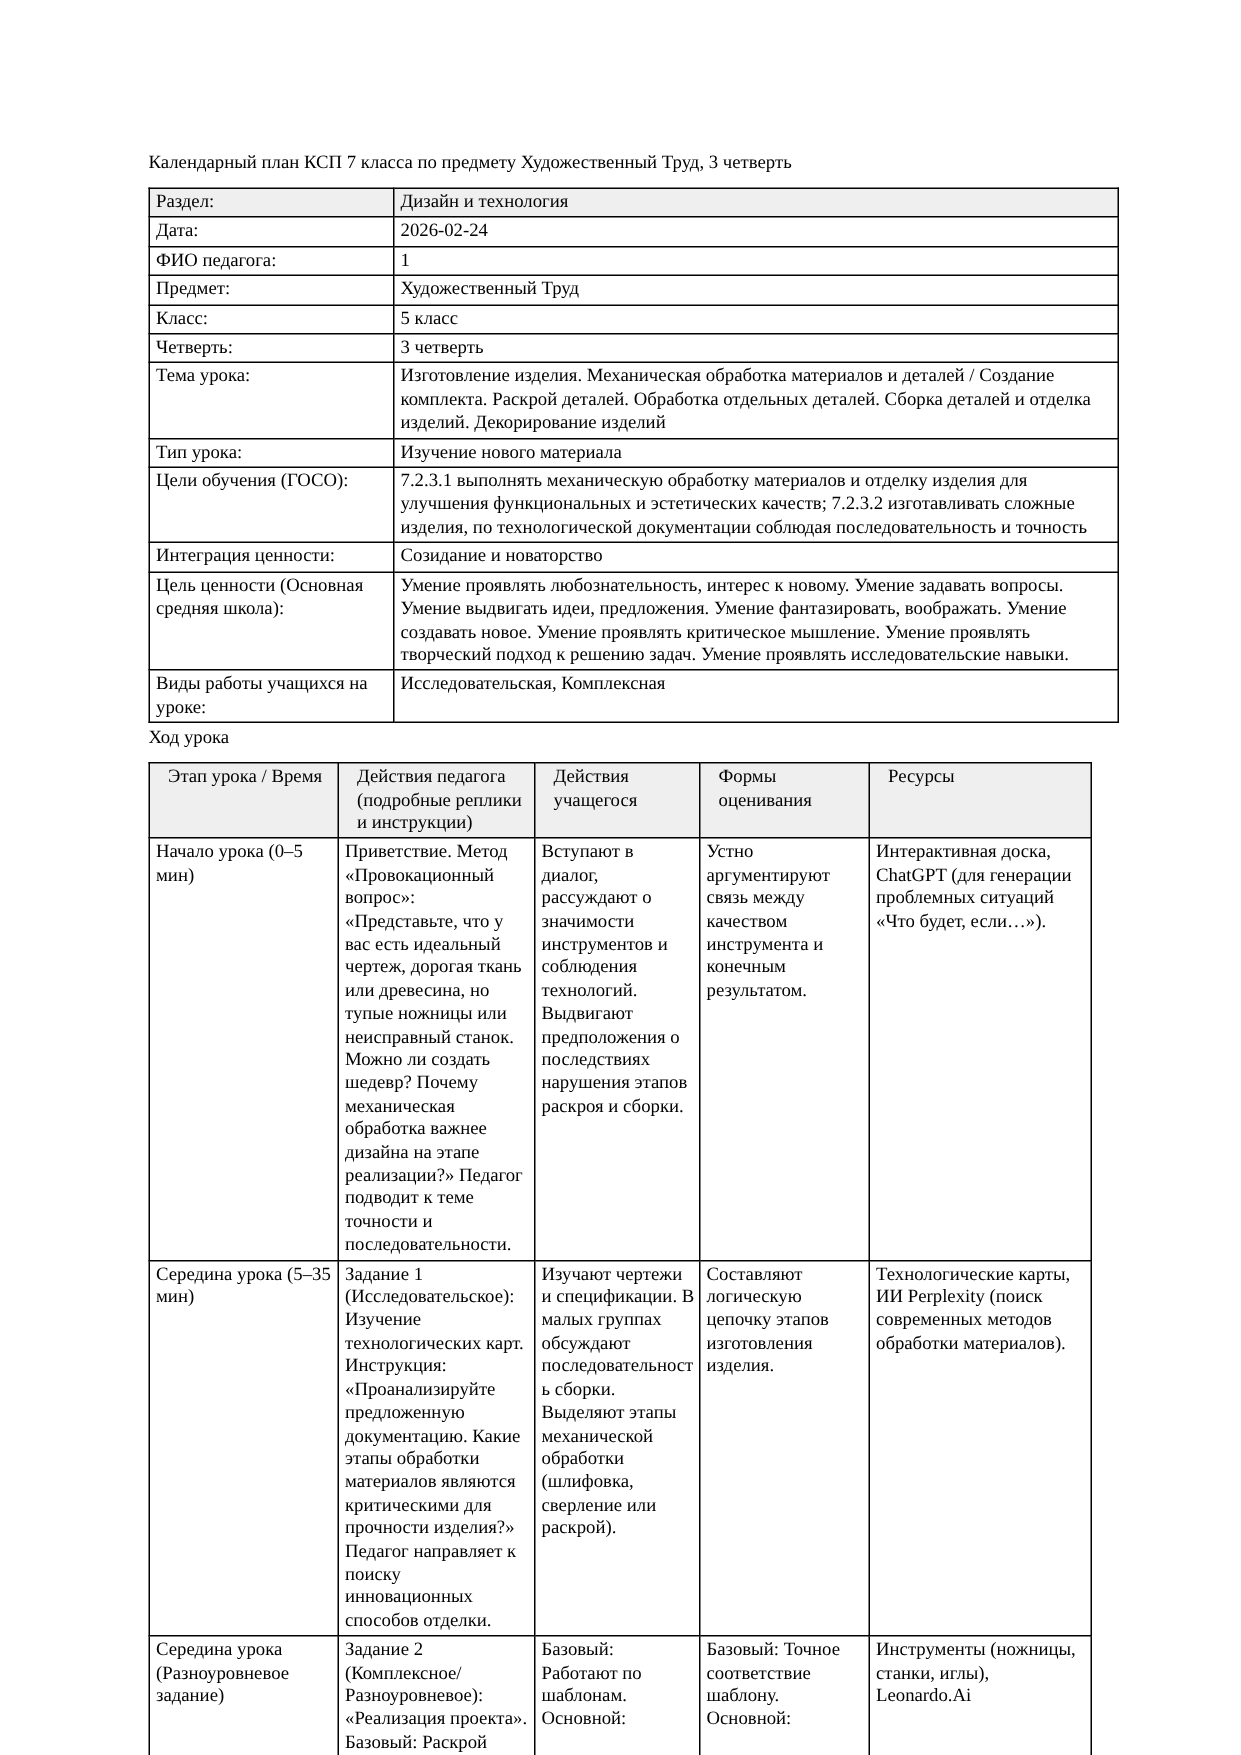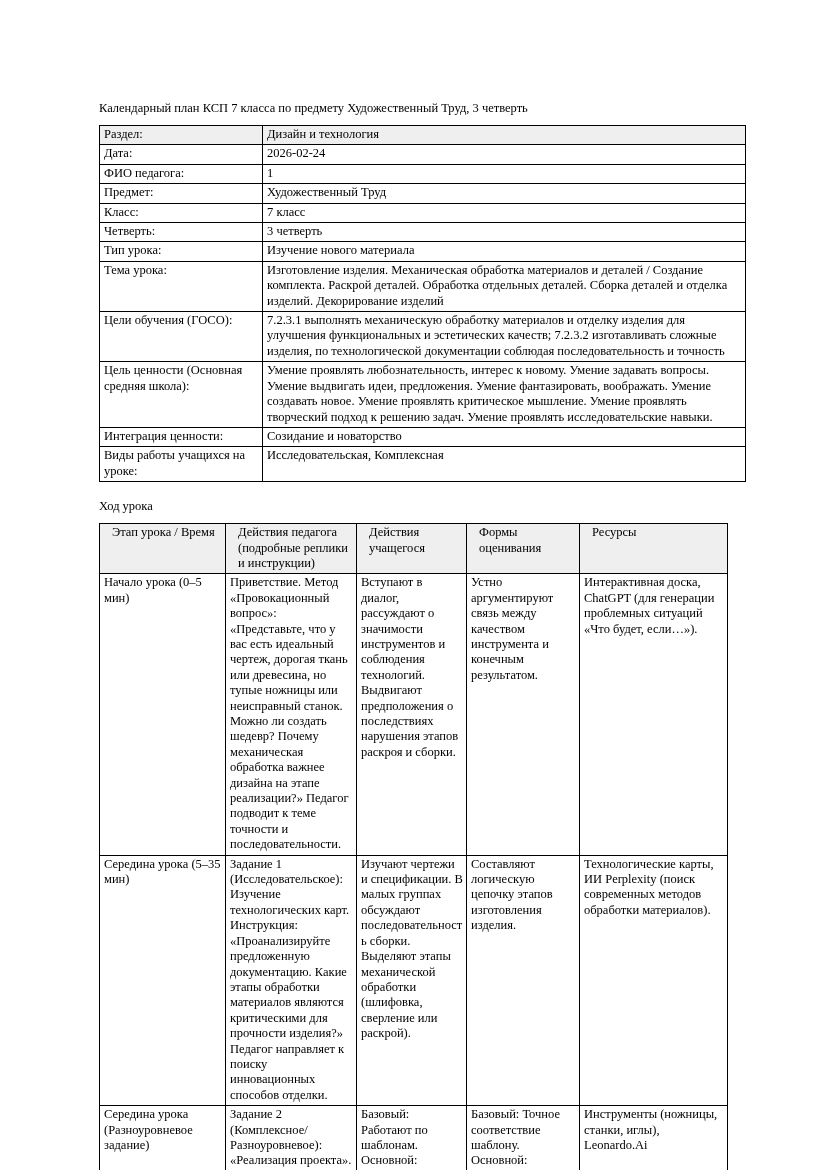--- a/index.html
+++ b/index.html
@@ -47,21 +47,21 @@
   }
   
   .t-info td.k { width: 154px; }
   .t-info td.v { width: 474px; }
   .t-info tr.shaded td { background: #efefef; }
 
   
   .section-caption {
     font-size: 12.5px;
     line-height: 16px;
-    margin-top: 16px;
+    margin-top: 1px;
     margin-bottom: 9px;
   }
 
   
   .t-flow col.c0 { width: 126px; }
   .t-flow col.c1 { width: 131px; }
   .t-flow col.c2 { width: 110px; }
   .t-flow col.c3 { width: 113px; }
   .t-flow col.c4 { width: 148px; }
   .t-flow thead td { background: #efefef; padding-left: 12px; }
@@ -88,45 +88,45 @@
           <tr>
             <td class="k">ФИО педагога:</td>
             <td class="v">1</td>
           </tr>
           <tr>
             <td class="k">Предмет:</td>
             <td class="v">Художественный Труд</td>
           </tr>
           <tr>
             <td class="k">Класс:</td>
-            <td class="v">7 класс</td>
+            <td class="v">5 класс</td>
           </tr>
           <tr>
             <td class="k">Четверть:</td>
             <td class="v">3 четверть</td>
           </tr>
           <tr>
+            <td class="k">Тема урока:</td>
+            <td class="v">Изготовление изделия. Механическая обработка материалов и деталей / Создание комплекта. Раскрой деталей. Обработка отдельных деталей. Сборка деталей и отделка изделий. Декорирование изделий</td>
+          </tr>
+          <tr>
             <td class="k">Тип урока:</td>
             <td class="v">Изучение нового материала</td>
-          </tr>
-          <tr>
-            <td class="k">Тема урока:</td>
-            <td class="v">Изготовление изделия. Механическая обработка материалов и деталей / Создание комплекта. Раскрой деталей. Обработка отдельных деталей. Сборка деталей и отделка изделий. Декорирование изделий</td>
           </tr>
           <tr>
             <td class="k">Цели обучения (ГОСО):</td>
             <td class="v">7.2.3.1 выполнять механическую обработку материалов и отделку изделия для улучшения функциональных и эстетических качеств; 7.2.3.2 изготавливать сложные изделия, по технологической документации соблюдая последовательность и точность</td>
           </tr>
           <tr>
+            <td class="k">Интеграция ценности:</td>
+            <td class="v">Созидание и новаторство</td>
+          </tr>
+          <tr>
             <td class="k">Цель ценности (Основная средняя школа):</td>
             <td class="v">Умение проявлять любознательность, интерес к новому. Умение задавать вопросы. Умение выдвигать идеи, предложения. Умение фантазировать, воображать. Умение создавать новое. Умение проявлять критическое мышление. Умение проявлять творческий подход к решению задач. Умение проявлять исследовательские навыки.</td>
-          </tr>
-          <tr>
-            <td class="k">Интеграция ценности:</td>
-            <td class="v">Созидание и новаторство</td>
           </tr>
           <tr>
             <td class="k">Виды работы учащихся на уроке:</td>
             <td class="v">Исследовательская, Комплексная</td>
           </tr>
         </tbody>
     </table>
 
     <div class="section-caption">Ход урока</div>
 

